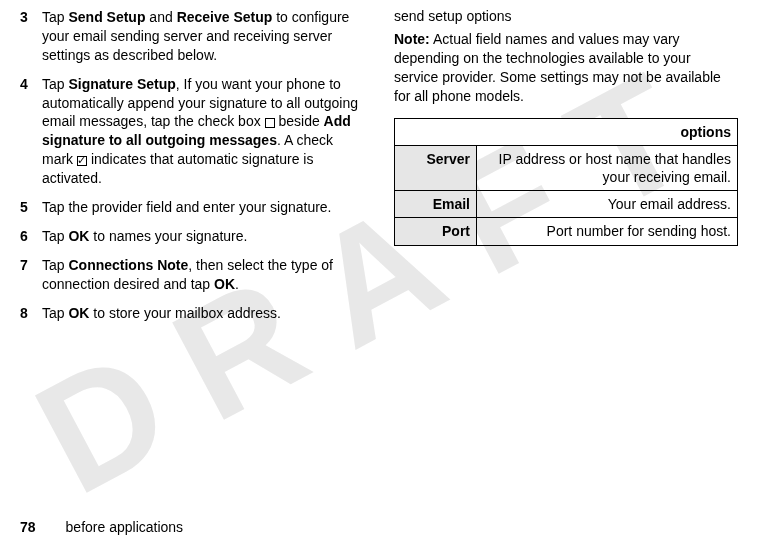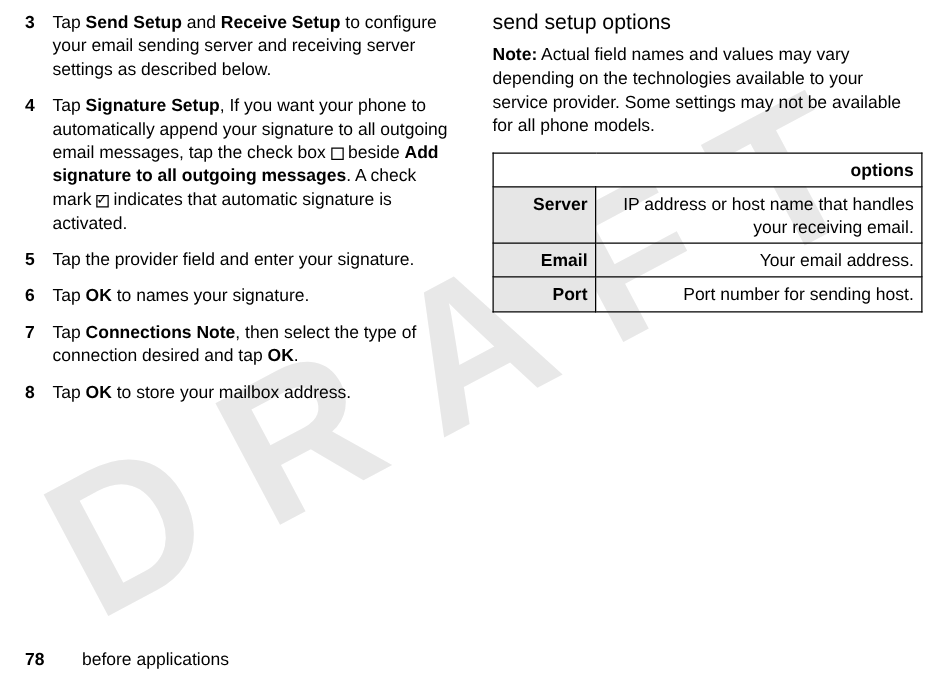--- a/index.html
+++ b/index.html
@@ -51,21 +51,21 @@
     font-family: Arial, sans-serif;
   }
   .step-body {
     flex: 1;
   }
   .bold-cond {
     font-family: "Arial Narrow", Arial, sans-serif;
     font-weight: bold;
   }
   .heading {
-    font-size: 17px;
+    font-size: 14px;
     margin-bottom: 6px;
   }
   .note {
     line-height: 1.35;
     margin-bottom: 12px;
   }
   table.options {
     width: 100%;
     border-collapse: collapse;
     margin-top: 6px;

